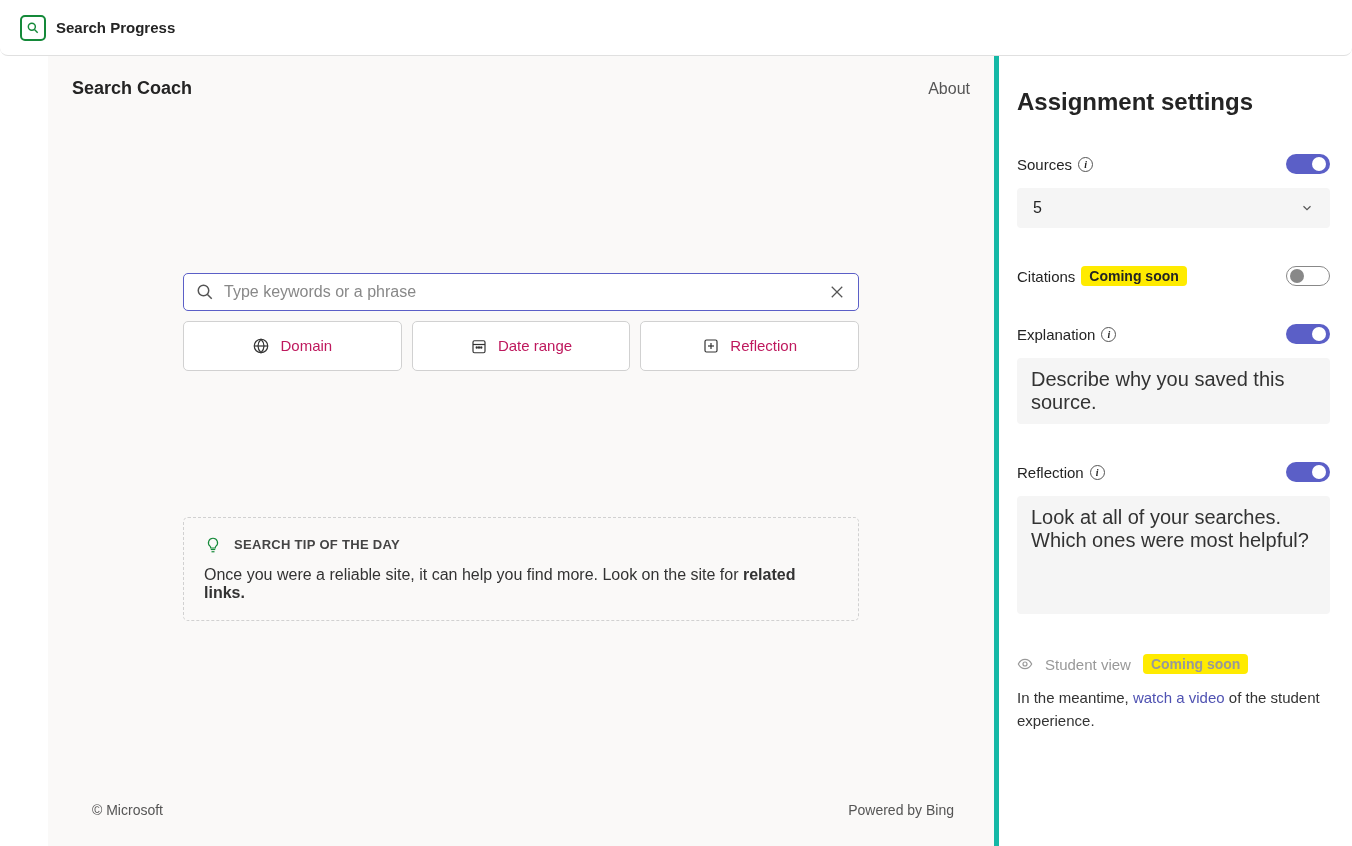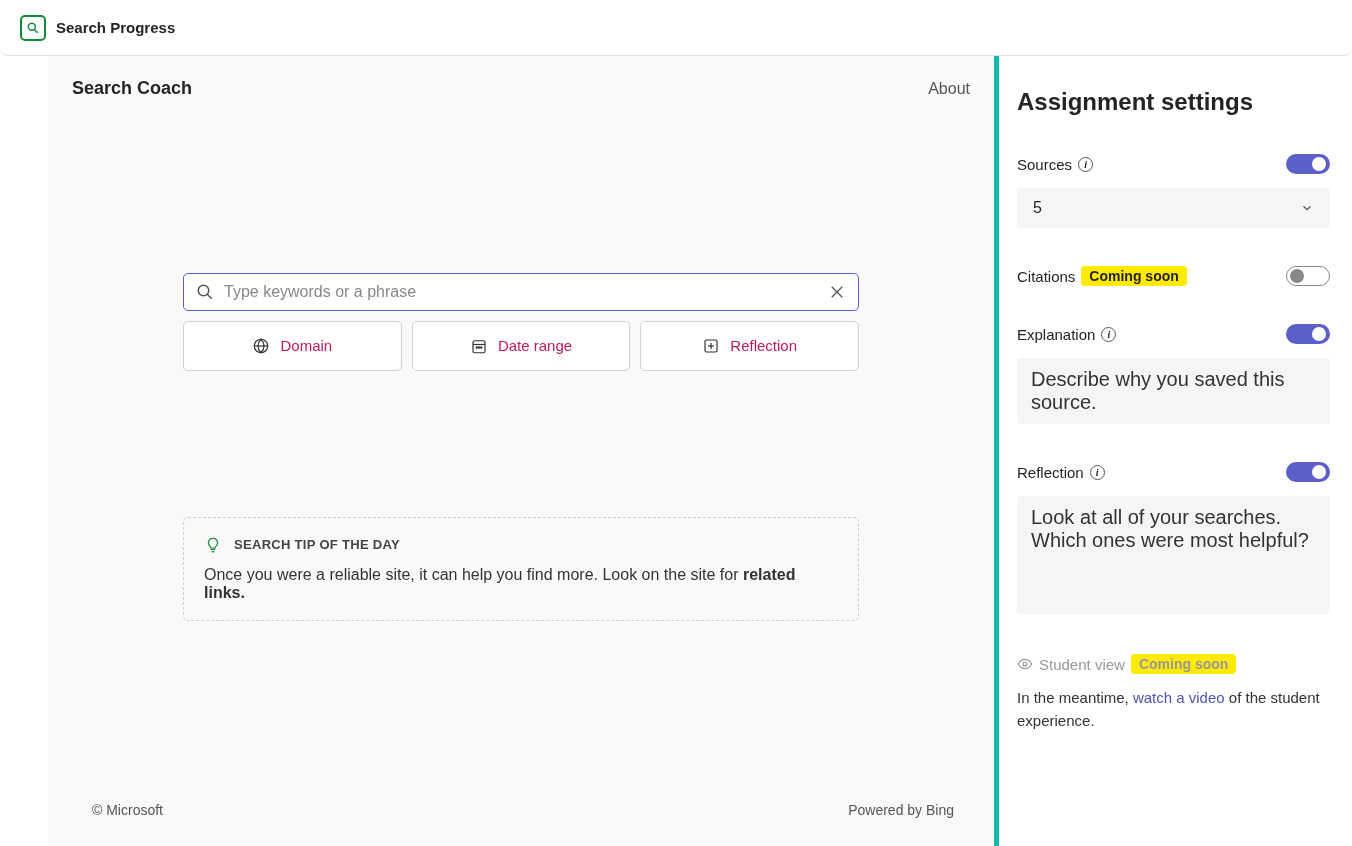--- a/index.html
+++ b/index.html
@@ -60,21 +60,21 @@
 .toggle.off .knob { background: #888; left: 3px; top: 2px; }
 
 .select-box { border: none; background: #f5f5f5; border-radius: 4px; height: 40px; display: flex; align-items: center; padding: 0 16px; justify-content: space-between; font-size: 16px; cursor: pointer; }
 .select-box svg { width: 14px; height: 14px; color: #555; }
 
 .textbox { background: #f5f5f5; border-radius: 4px; padding: 10px 14px; font-size: 20px; color: #333; }
 .textbox.tall { min-height: 118px; }
 
 .badge { background: #FFEB00; font-size: 14px; font-weight: 600; padding: 2px 8px; border-radius: 4px; }
 
-.student-view-row { display: flex; align-items: center; gap: 6px; color: #999; font-size: 15px; margin-top: 40px; margin-bottom: 12px; }
+.student-view-row { display: flex; align-items: center; gap: 12px; color: #999; font-size: 15px; margin-top: 40px; margin-bottom: 12px; }
 .student-view-row svg { width: 16px; height: 16px; }
 .link { color: #4f52b2; text-decoration: none; }
 .meantime { font-size: 15px; color: #333; line-height: 1.55; }
 </style>
 </head>
 <body>
 
 <div class="topbar">
   <div class="topbar-left">
     <div class="app-icon">

